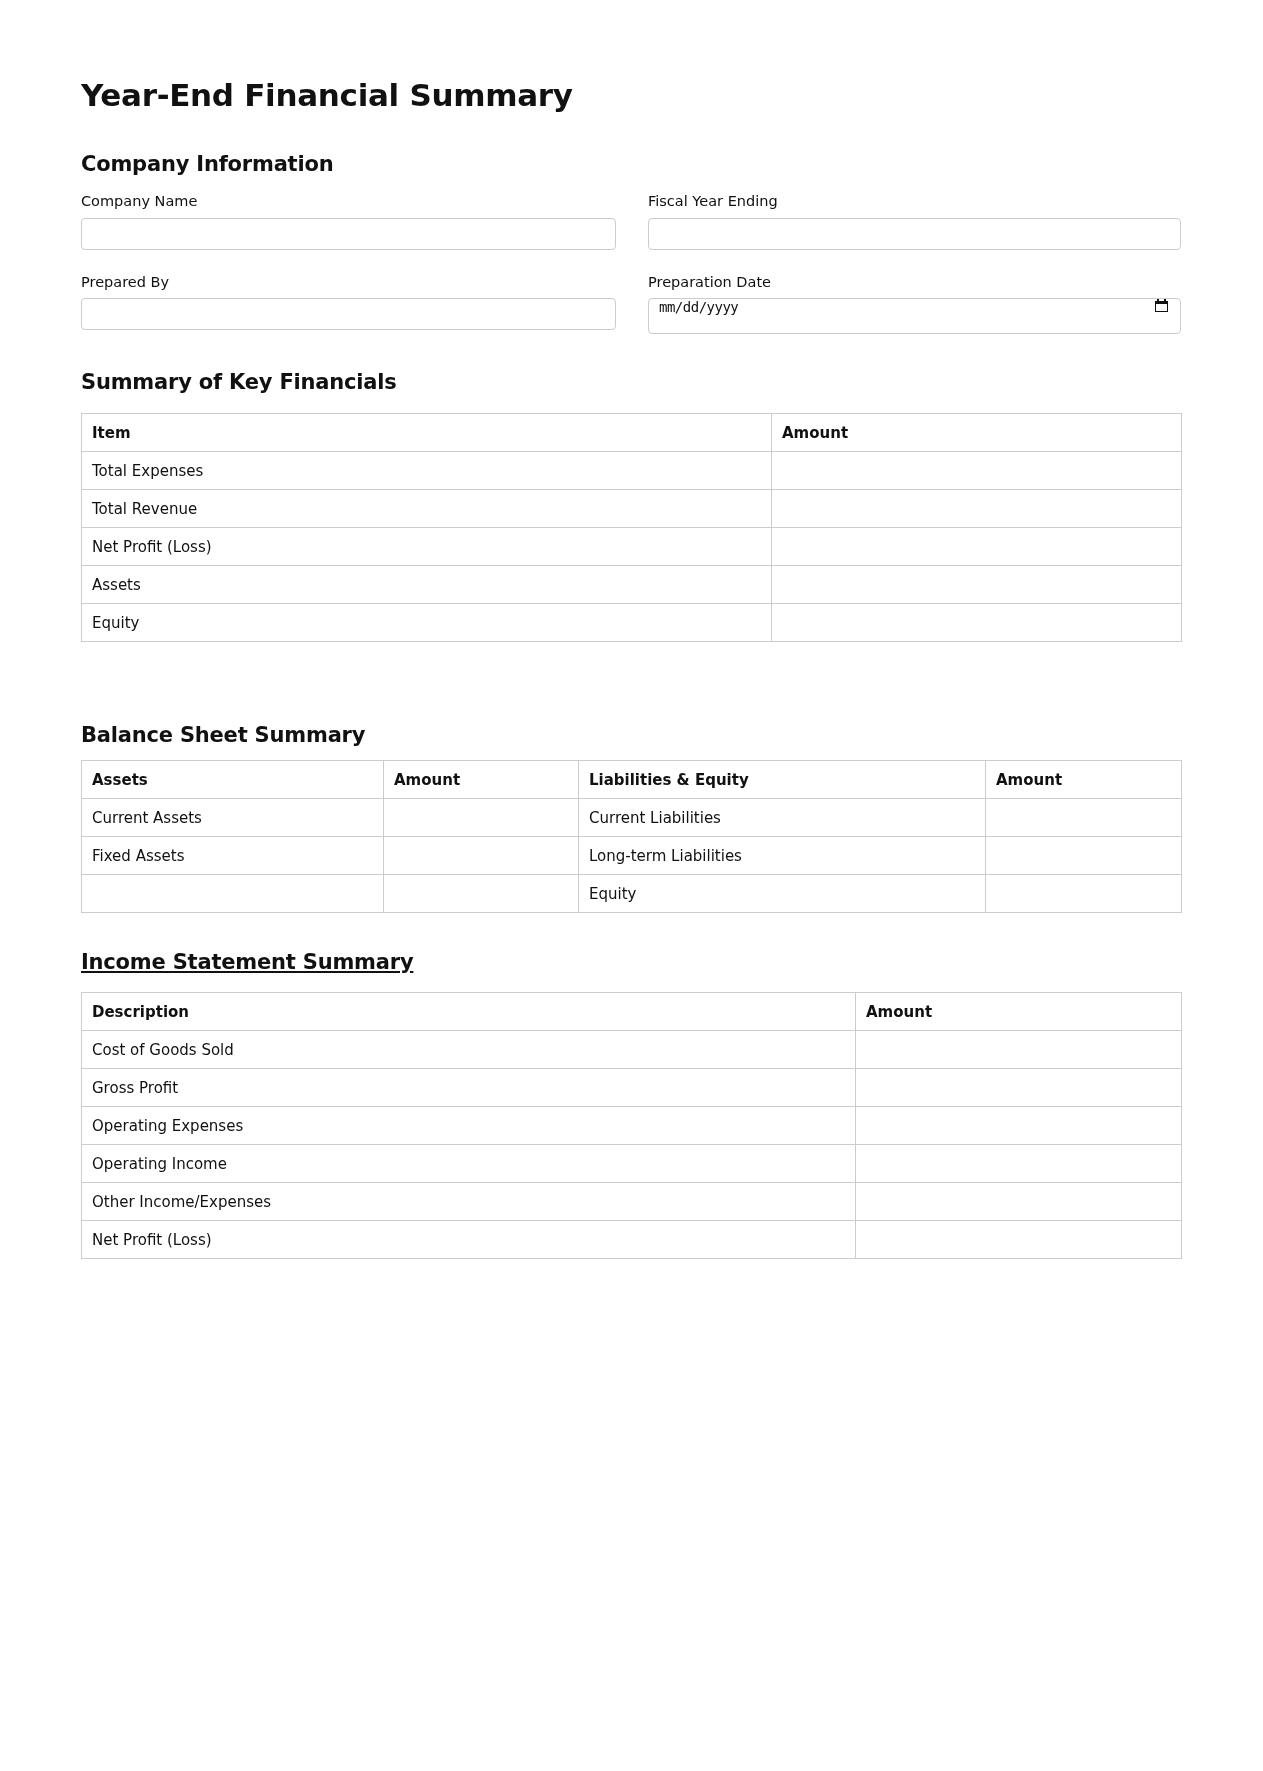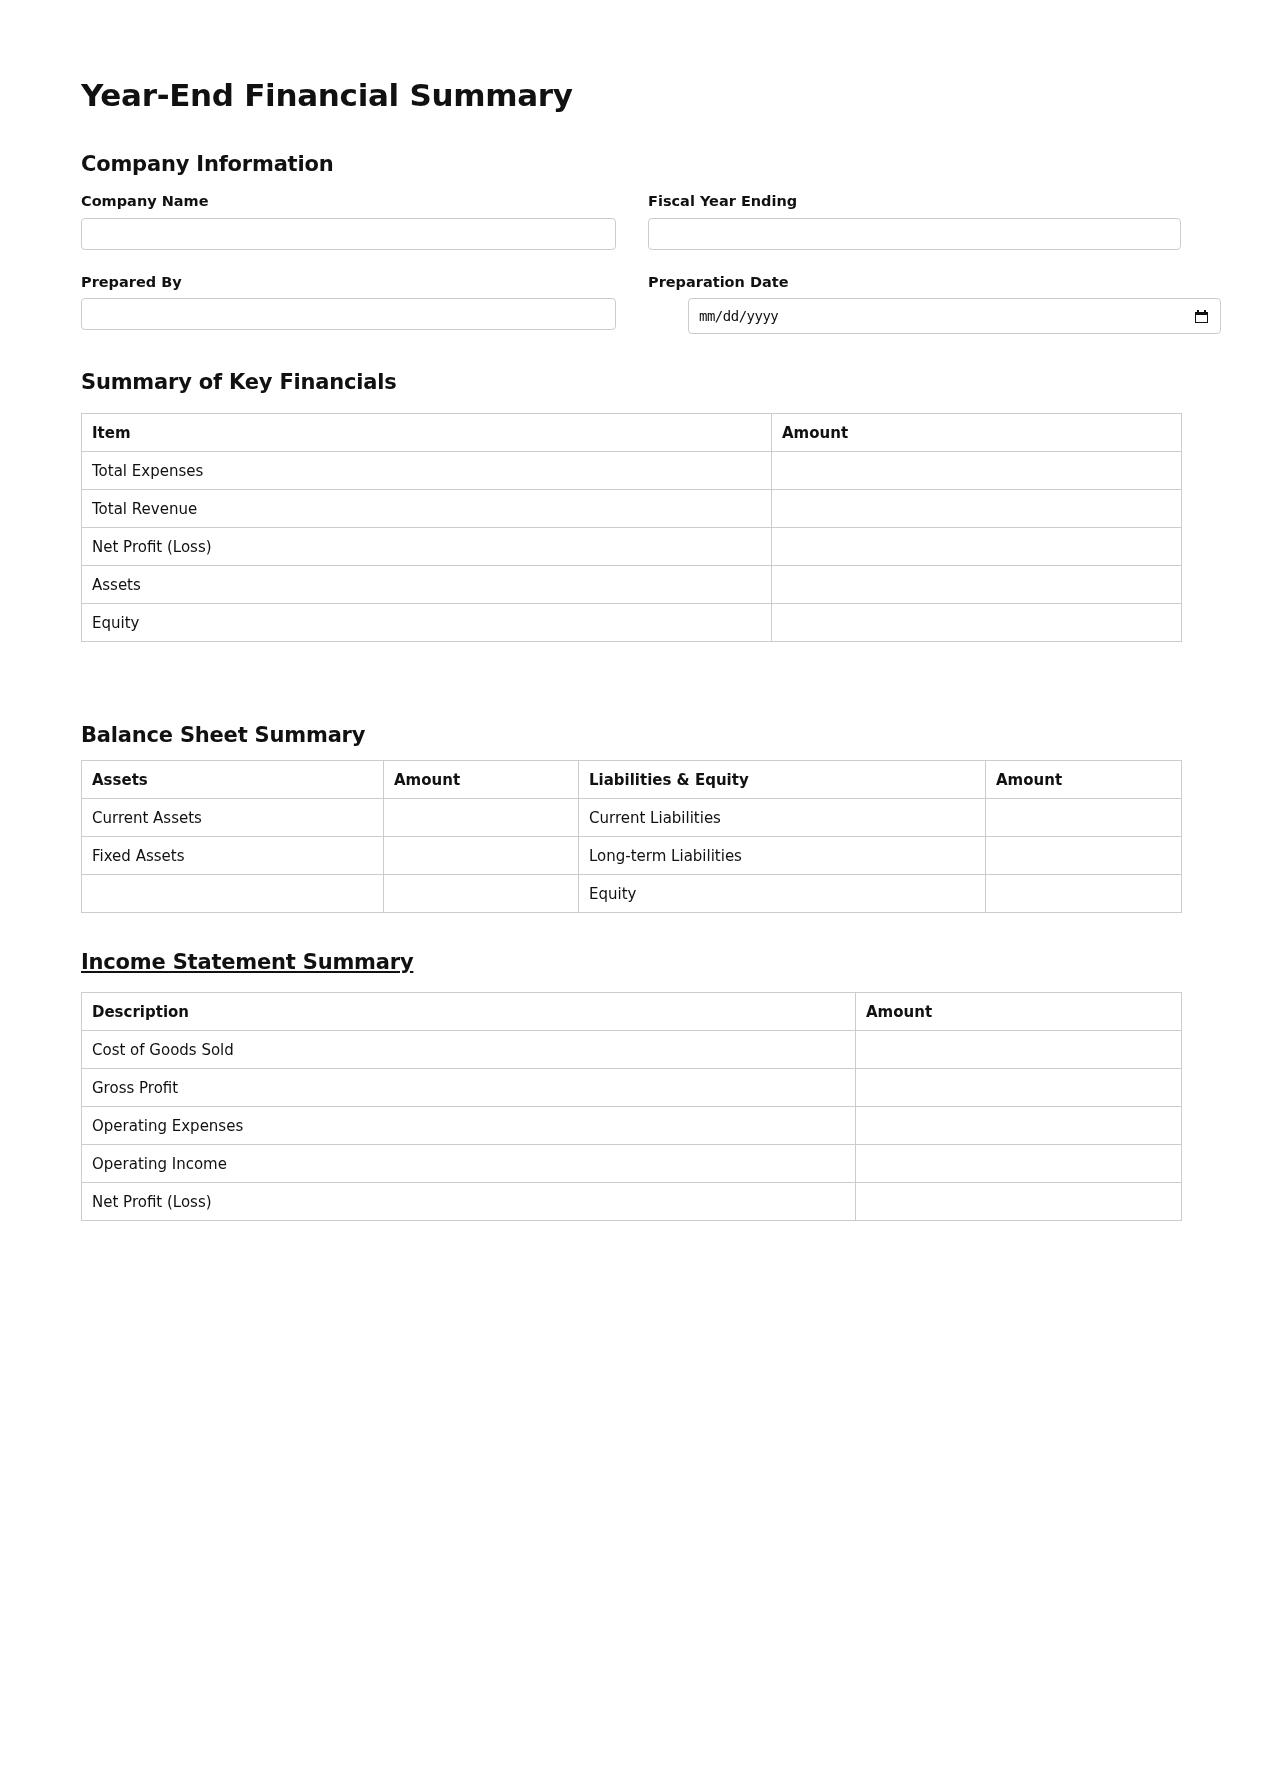--- a/index.html
+++ b/index.html
@@ -13,29 +13,29 @@
       left: 81px; top: 74px; margin: 0;
       font-size: 31px; font-weight: 600; line-height: 42px; letter-spacing: -0.3px;
       white-space: nowrap;
     }
     .h2 {
       left: 81px; margin: 0;
       font-size: 21px; font-weight: 600; line-height: 28px; letter-spacing: -0.2px;
       white-space: nowrap;
     }
     .label {
-      font-size: 14.5px; font-weight: 700; line-height: 20px; white-space: nowrap;
+      font-size: 14.5px; font-weight: 400; line-height: 20px; white-space: nowrap;
     }
     .input {
       box-sizing: border-box; height: 32px; border: 1px solid #cccccc; border-radius: 4px;
       background: #ffffff; padding: 0 10px;
       font-family: "DejaVu Sans Mono", "Liberation Mono", monospace; font-size: 14px; color: #111;
     }
     .date-input {
-      height: 36px; display: flex; align-items: center; justify-content: space-between; margin-left: 40px;
+      height: 36px; display: flex; align-items: flex-start; justify-content: space-between;
     }
     .date-placeholder { font-family: "DejaVu Sans Mono", "Liberation Mono", monospace; font-size: 14px; color: #111; letter-spacing: -0.5px; }
     .cal-icon { width: 13px; height: 13px; position: relative; margin-right: 2px; }
     .cal-icon .body { position: absolute; left: 0; top: 2px; width: 13px; height: 11px; box-sizing: border-box; border: 1.6px solid #111; border-top-width: 3px; }
     .cal-icon .ring { position: absolute; top: 0; width: 2px; height: 3px; background: #111; }
     table.grid {
       position: absolute; left: 81px; width: 1100px;
       border-collapse: collapse; table-layout: fixed;
       font-size: 15px;
     }
@@ -176,18 +176,22 @@
       </tr>
       <tr>
         <td>Operating Expenses</td>
         <td></td>
       </tr>
       <tr>
         <td>Operating Income</td>
         <td></td>
       </tr>
       <tr>
+        <td>Other Income/Expenses</td>
+        <td></td>
+      </tr>
+      <tr>
         <td>Net Profit (Loss)</td>
         <td></td>
       </tr>
     </tbody>
   </table>
 </section>
 
 </body></html>

